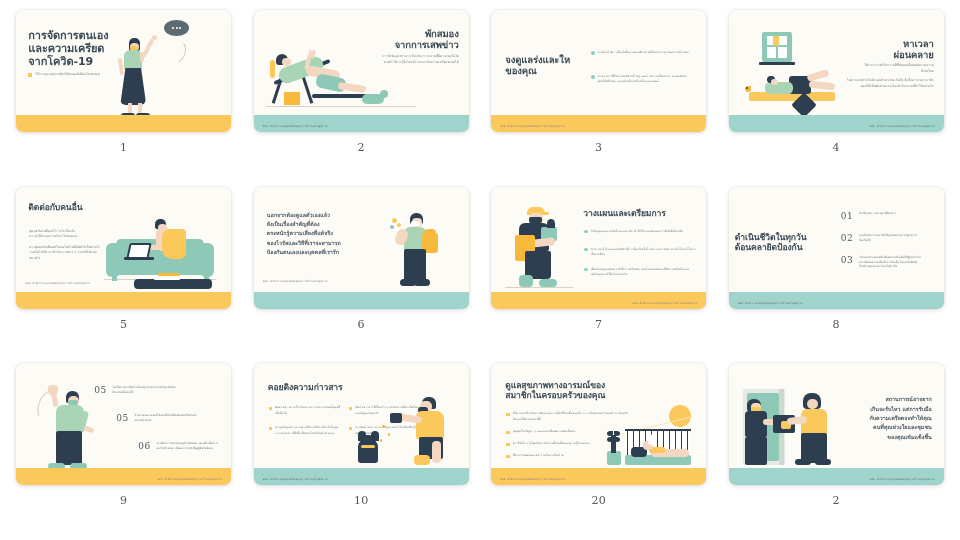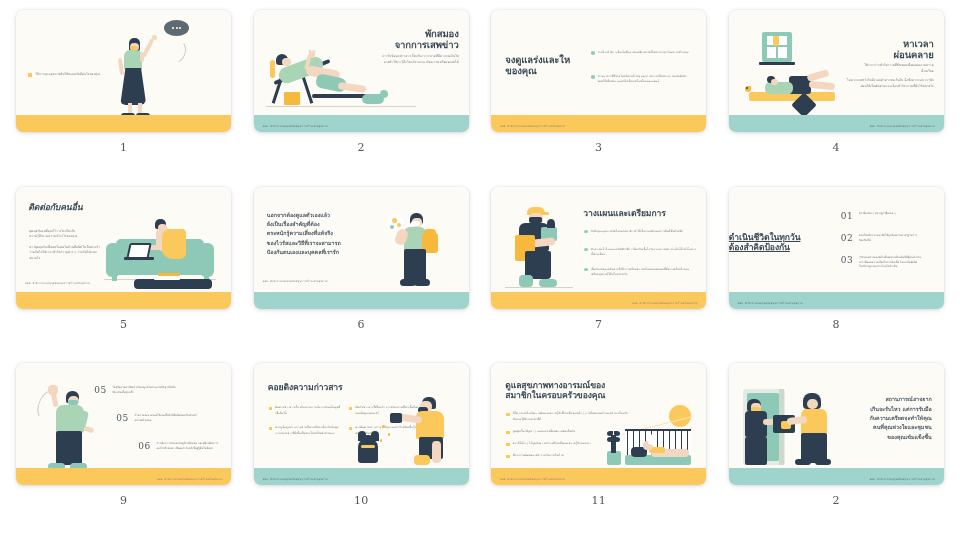--- a/index.html
+++ b/index.html
@@ -83,20 +83,25 @@
   .swoosh{position:absolute;border:.7px solid #cfc9ba;border-radius:50%;
     border-color:transparent #cfc9ba transparent transparent;}
 </style>
 </head>
 <body>
 
 <div class="deck">
 
   <div class="cell">
     <div class="slide">
+      <div class="t-head h-xl" style="left:12px;top:20px;">
+        <div>การจัดการตนเอง</div>
+        <div>และความเครียด</div>
+        <div>จากโควิด-19</div>
+      </div>
       <div class="sh yel sq" style="left:12px;top:63px;width:4px;height:4px;border-radius:.5px;"></div>
       <div class="body-txt" style="left:19px;top:62px;">วิธีการดูแลสุขภาพจิตให้ปลอดภัยดีต่อใจของคุณ</div>
 
       <div class="ill">
         <div class="bubble" style="left:148px;top:10px;width:25px;height:16px;">
             <i></i>
             <i></i>
             <i></i>
           </div>
         <div class="swoosh" style="left:142px;top:26px;width:26px;height:26px;transform:rotate(15deg);"></div>
@@ -206,21 +211,21 @@
         <div class="sh navy" style="left:17px;top:77px;width:2px;height:2px;border-radius:50%;"></div>
       </div>
       <div class="bar teal"></div>
       <div class="credit r dark">สสส. สำนักงานกองทุนสนับสนุนการสร้างเสริมสุขภาพ</div>
     </div>
     <div class="num">4</div>
   </div>
 
   <div class="cell">
     <div class="slide">
-      <div class="t-head h-md" style="left:12px;top:16px;font-style:italic;">
+      <div class="t-head h-md" style="left:12px;top:16px;">
         <div>ติดต่อกับคนอื่น</div>
       </div>
       <div class="body-txt" style="left:13px;top:42px;width:72px;">
         <div>พูดคุยกับคนที่คุณไว้วางใจเกี่ยวกับ</div>
         <div>ความรู้สึกและความกังวลใจของคุณ</div>
       </div>
       <div class="body-txt" style="left:13px;top:58px;width:78px;">
         <div>ควรพูดคุยกับเพื่อนหรือคนในบ้านที่สนิทใจเป็นประจำ</div>
         <div>ร่วมกันไปใช้เวลาทำกิจกรรมต่าง ๆ ร่วมกันได้แบบสบายใจ</div>
       </div>
@@ -314,23 +319,23 @@
         <div class="grnd" style="left:14px;top:100px;width:68px;"></div>
       </div>
       <div class="bar yellow"></div>
       <div class="credit r">สสส. สำนักงานกองทุนสนับสนุนการสร้างเสริมสุขภาพ</div>
     </div>
     <div class="num">7</div>
   </div>
 
   <div class="cell">
     <div class="slide">
-      <div class="t-head h-md" style="left:0;top:46px;text-decoration:underline;">
+      <div class="t-head h-md" style="left:6px;top:46px;">
         <div>ดำเนินชีวิตในทุกวัน</div>
-        <div>ด้องสำคิดป้องกัน</div>
+        <div>ด้อนคลายิดป้องกัน</div>
       </div>
       <div class="numitem" style="left:112px;top:24px;">
         <span class="nbig">01</span>
         <p>ล้างมือบ่อย ๆ อย่างถูกวิธีเสมอ ๆ</p>
       </div>
       <div class="numitem" style="left:112px;top:46px;">
         <span class="nbig">02</span>
         <p>สวมใส่หน้ากากอนามัยให้ถูกต้องตามมาตรฐานการป้องกันที่ดี</p>
       </div>
       <div class="numitem" style="left:112px;top:68px;">
@@ -471,21 +476,21 @@
         <div class="sh green2" style="left:134px;top:92px;width:66px;height:10px;border-radius:2px;"></div>
         <div class="sh skin" style="left:160px;top:86px;width:38px;height:8px;border-radius:4px;"></div>
         <div class="sh yel" style="left:158px;top:84px;width:16px;height:6px;border-radius:2px;"></div>
         <div class="sh navy" style="left:140px;top:84px;width:16px;height:10px;border-radius:4px;"></div>
         <div class="sh skin" style="left:152px;top:78px;width:10px;height:9px;border-radius:4px;"></div>
         <div class="sh wht" style="left:158px;top:72px;width:7px;height:10px;border-radius:1px;transform:rotate(16deg);"></div>
       </div>
       <div class="bar yellow"></div>
       <div class="credit l">สสส. สำนักงานกองทุนสนับสนุนการสร้างเสริมสุขภาพ</div>
     </div>
-    <div class="num">11</div>
+    <div class="num">20</div>
   </div>
 
   <div class="cell">
     <div class="slide">
       <div class="para" style="right:12px;top:32px;width:110px;text-align:right;">
         <div>สถานการณ์อาจยาก</div>
         <div>เกินจะรับไหว แต่การรับมือ</div>
         <div>กับความเครียดจะทำให้คุณ</div>
         <div>คนที่คุณห่วงใยและชุมชน</div>
         <div>ของคุณเข้มแข็งขึ้น</div>

